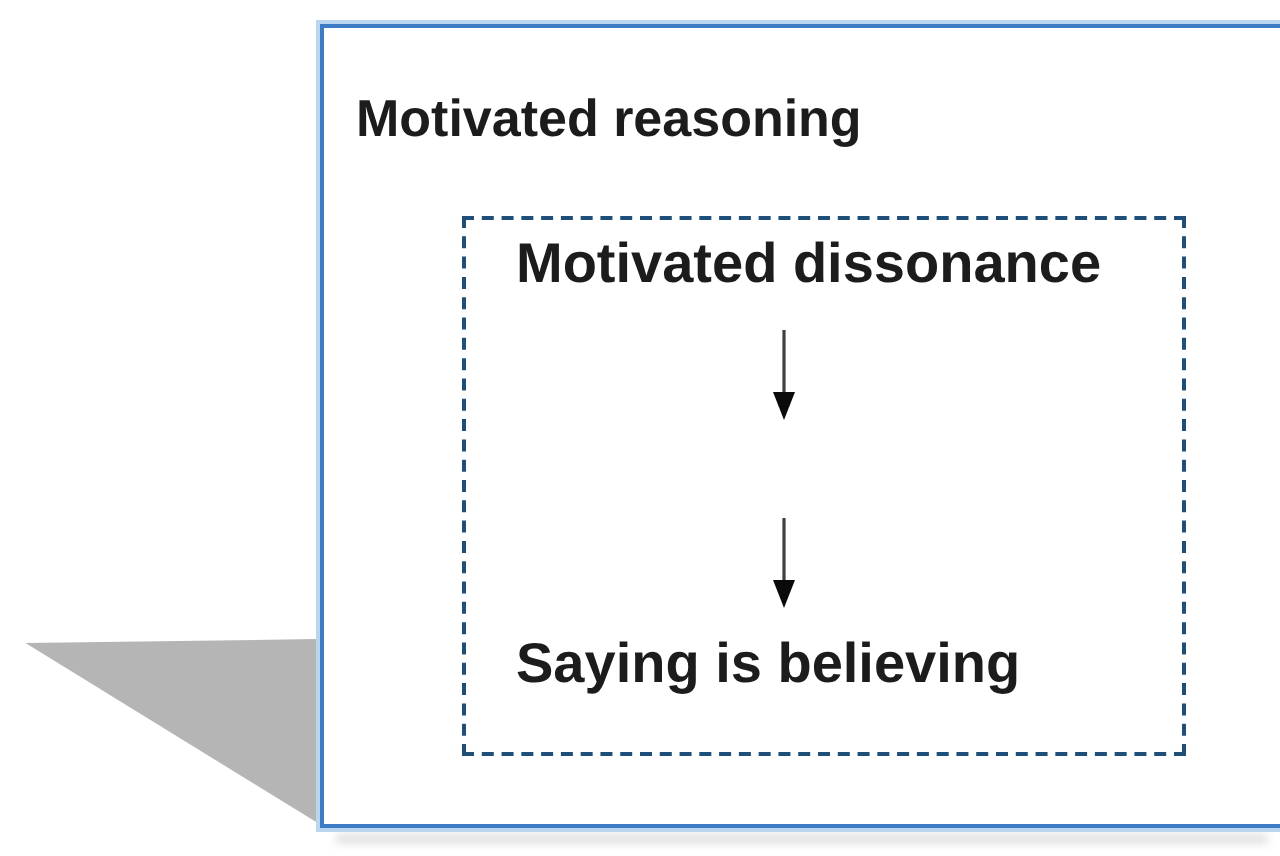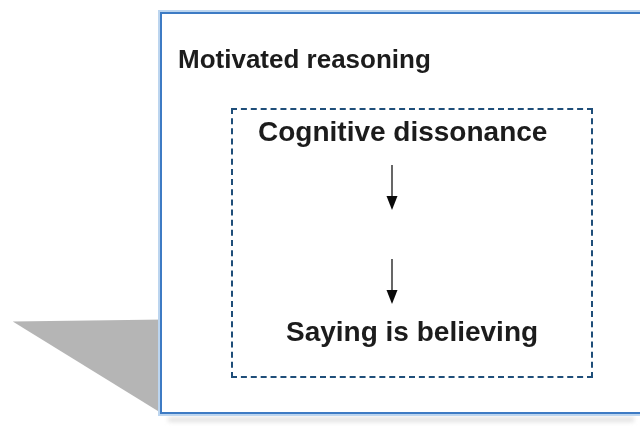--- a/index.html
+++ b/index.html
@@ -61,21 +61,21 @@
   }
   .step{
     position:absolute;
     left:25px;
     font-size:28px;
     line-height:36px;
     white-space:nowrap;
   }
   .step-1{top:4px;}
   .step-2{top:103px;}
-  .step-3{top:204px;margin-left:28px;}
+  .step-3{top:204px;}
   .arrow{
     position:absolute;
     left:151px;
     width:16px;height:48px;
   }
   .arrow-1{top:54px;}
   .arrow-2{top:148px;}
   .arrow line{stroke:#404040;stroke-width:1.6;}
   .arrow polygon{fill:#0a0a0a;}
 </style>
@@ -86,21 +86,21 @@
 
   <div class="shadow-wedge"></div>
   <div class="shadow-strip"></div>
 
   <div class="outer-box">
 
     <div class="title">Motivated reasoning</div>
 
     <div class="dashed-box">
 
-      <div class="step step-1">Cognitive dissonance</div>
+      <div class="step step-1">Motivated dissonance</div>
 
       <svg class="arrow arrow-1" viewBox="0 0 16 48">
         <line x1="8" y1="1" x2="8" y2="33"></line>
         <polygon points="8,46 2.5,32 13.5,32"></polygon>
       </svg>
 
 
       <svg class="arrow arrow-2" viewBox="0 0 16 48">
         <line x1="8" y1="1" x2="8" y2="33"></line>
         <polygon points="8,46 2.5,32 13.5,32"></polygon>

